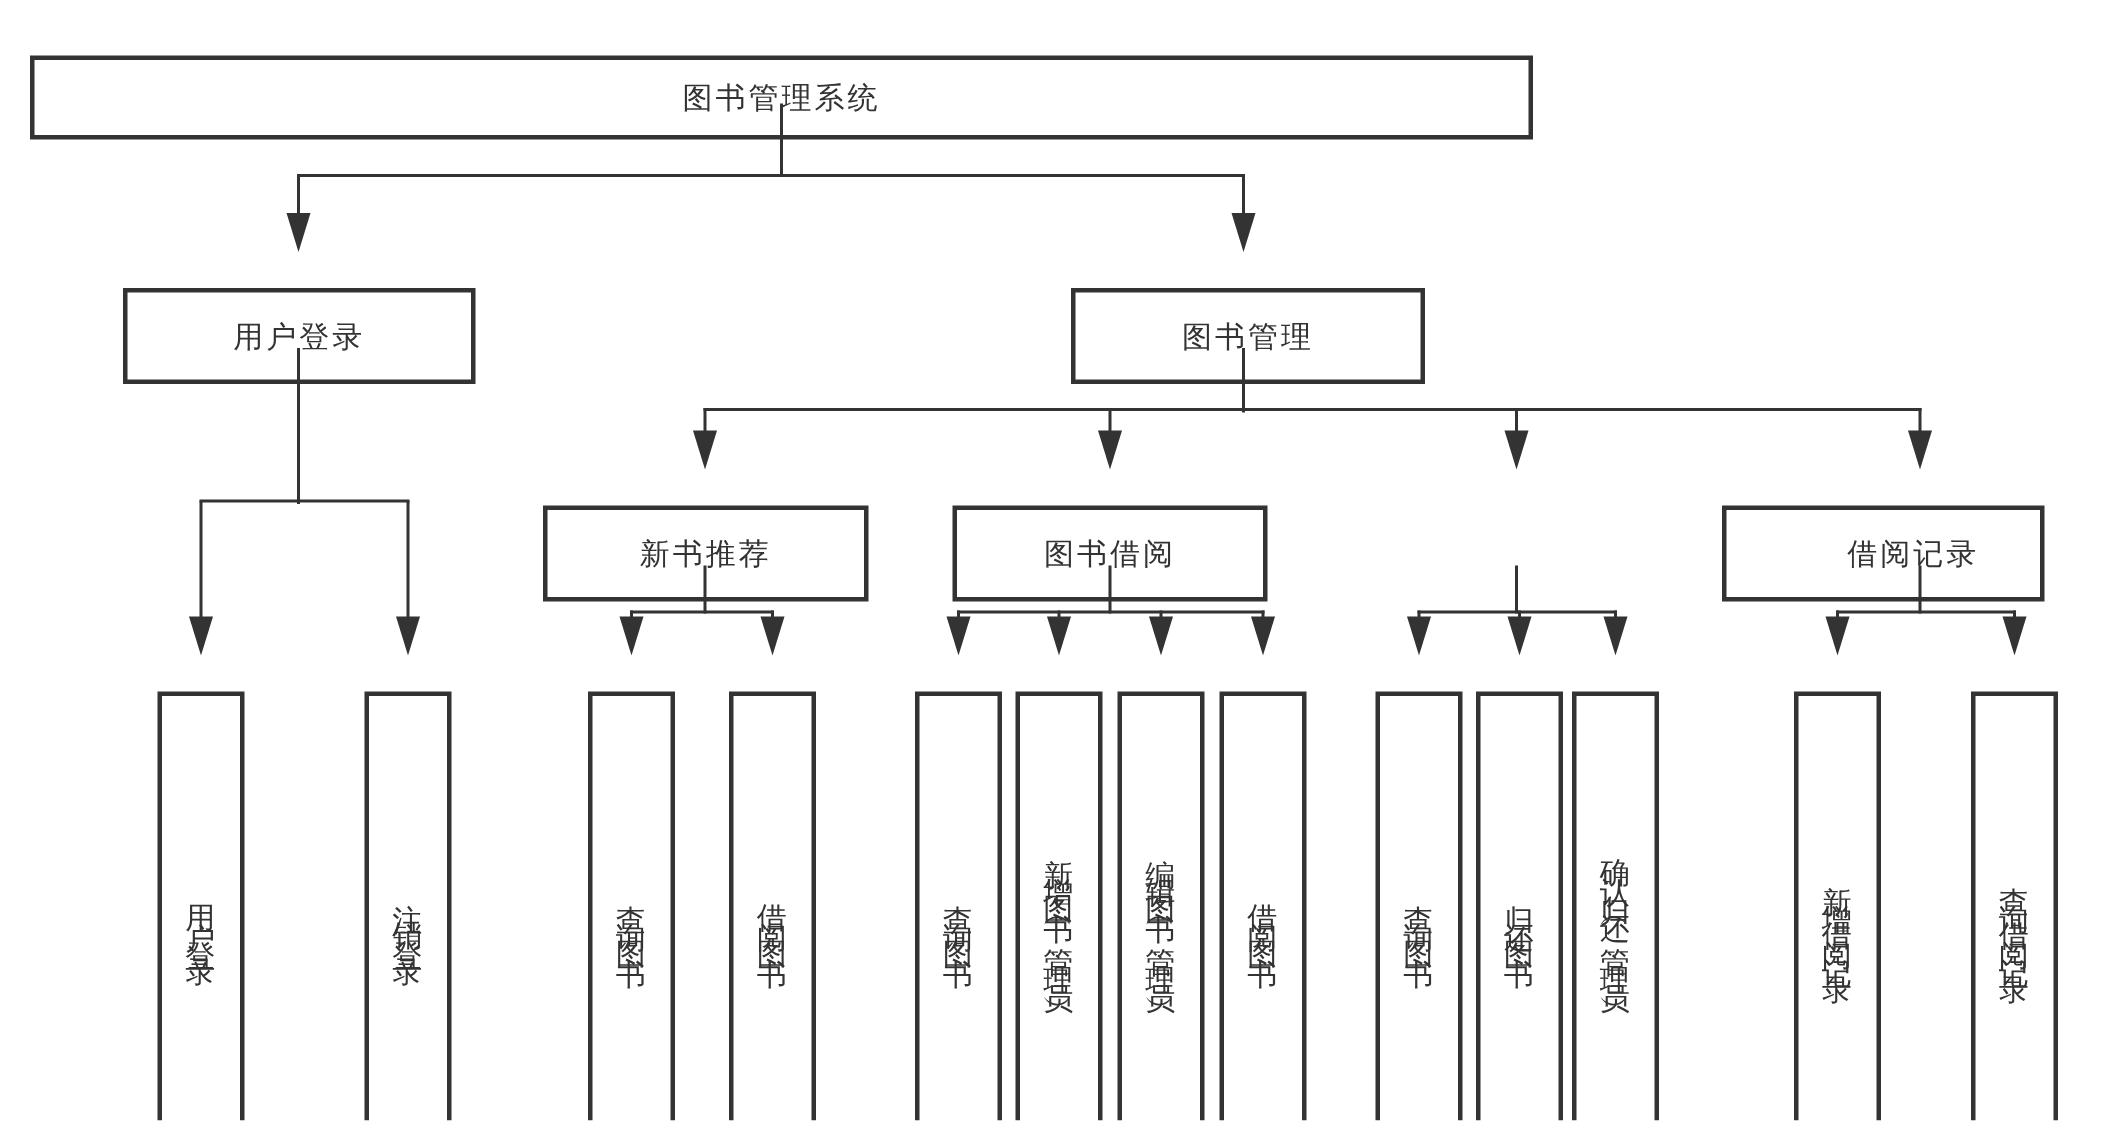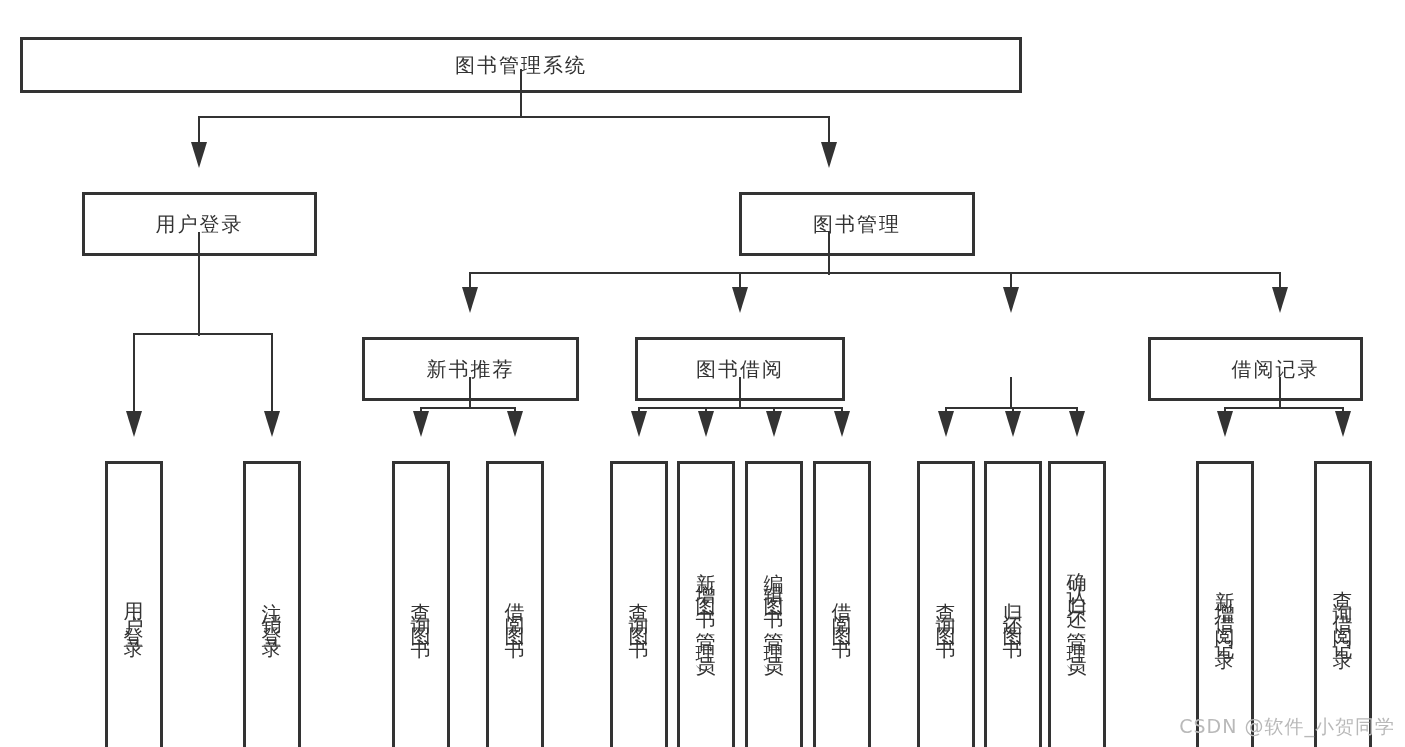--- a/index.html
+++ b/index.html
@@ -55,21 +55,21 @@
 
 <div id="canvas">
 
   <div class="box hbox" style="left: 20px; top: 13px; width: 1002px; height: 56px; border-color: rgb(51, 51, 51); background: rgb(255, 255, 255);">
     <span>图书管理系统</span>
   </div>
 
   <div class="box hbox" style="left: 82px; top: 168px; width: 235px; height: 64px; border-color: rgb(51, 51, 51); background: rgb(255, 255, 255);">
     <span>用户登录</span>
   </div>
-  <div class="box hbox" style="left: 739px; top: 168px; width: 236px; height: 64px; border-color: rgb(51, 51, 51); background: rgb(255, 255, 255);">
+  <div class="box hbox" style="left: 714px; top: 168px; width: 236px; height: 64px; border-color: rgb(51, 51, 51); background: rgb(255, 255, 255);">
     <span>图书管理</span>
   </div>
 
   <div class="box hbox" style="left: 362px; top: 313px; width: 217px; height: 64px; border-color: rgb(51, 51, 51); background: rgb(255, 255, 255);">
     <span>新书推荐</span>
   </div>
   <div class="box hbox" style="left: 635px; top: 313px; width: 210px; height: 64px; border-color: rgb(51, 51, 51); background: rgb(255, 255, 255);">
     <span>图书借阅</span>
   </div>
   <div class="box hbox" style="left: 1148px; top: 313px; width: 215px; height: 64px; border-color: rgb(51, 51, 51); background: rgb(255, 255, 255); padding-left: 40px;">
@@ -113,21 +113,20 @@
     <span class="vtext">确认归还（管理员）</span>
   </div>
 
   <div class="box leaf" style="left: 1196px; top: 437px; width: 58px; height: 300px; border-color: rgb(51, 51, 51); background: rgb(255, 255, 255);">
     <span class="vtext">新增借阅记录</span>
   </div>
   <div class="box leaf" style="left: 1314px; top: 437px; width: 58px; height: 300px; border-color: rgb(51, 51, 51); background: rgb(255, 255, 255);">
     <span class="vtext">查询借阅记录</span>
   </div>
 
-  <div class="watermark" style="color: rgb(185, 185, 185);">CSDN @软件_小贺同学</div>
 
 <div class="vline" style="left: 520px; top: 69px; height: 48px; background: rgb(51, 51, 51);"></div>
     <div class="vline" style="left: 198px; top: 117px; height: 27px; background: rgb(51, 51, 51);"></div>
     <div class="vline" style="left: 828px; top: 117px; height: 27px; background: rgb(51, 51, 51);"></div>
     <div class="vline" style="left: 198px; top: 232px; height: 104px; background: rgb(51, 51, 51);"></div>
     <div class="vline" style="left: 828px; top: 232px; height: 43px; background: rgb(51, 51, 51);"></div>
     <div class="vline" style="left: 133px; top: 334px; height: 79px; background: rgb(51, 51, 51);"></div>
     <div class="vline" style="left: 271px; top: 334px; height: 79px; background: rgb(51, 51, 51);"></div>
     <div class="vline" style="left: 469px; top: 272px; height: 18px; background: rgb(51, 51, 51);"></div>
     <div class="vline" style="left: 739px; top: 272px; height: 18px; background: rgb(51, 51, 51);"></div>

